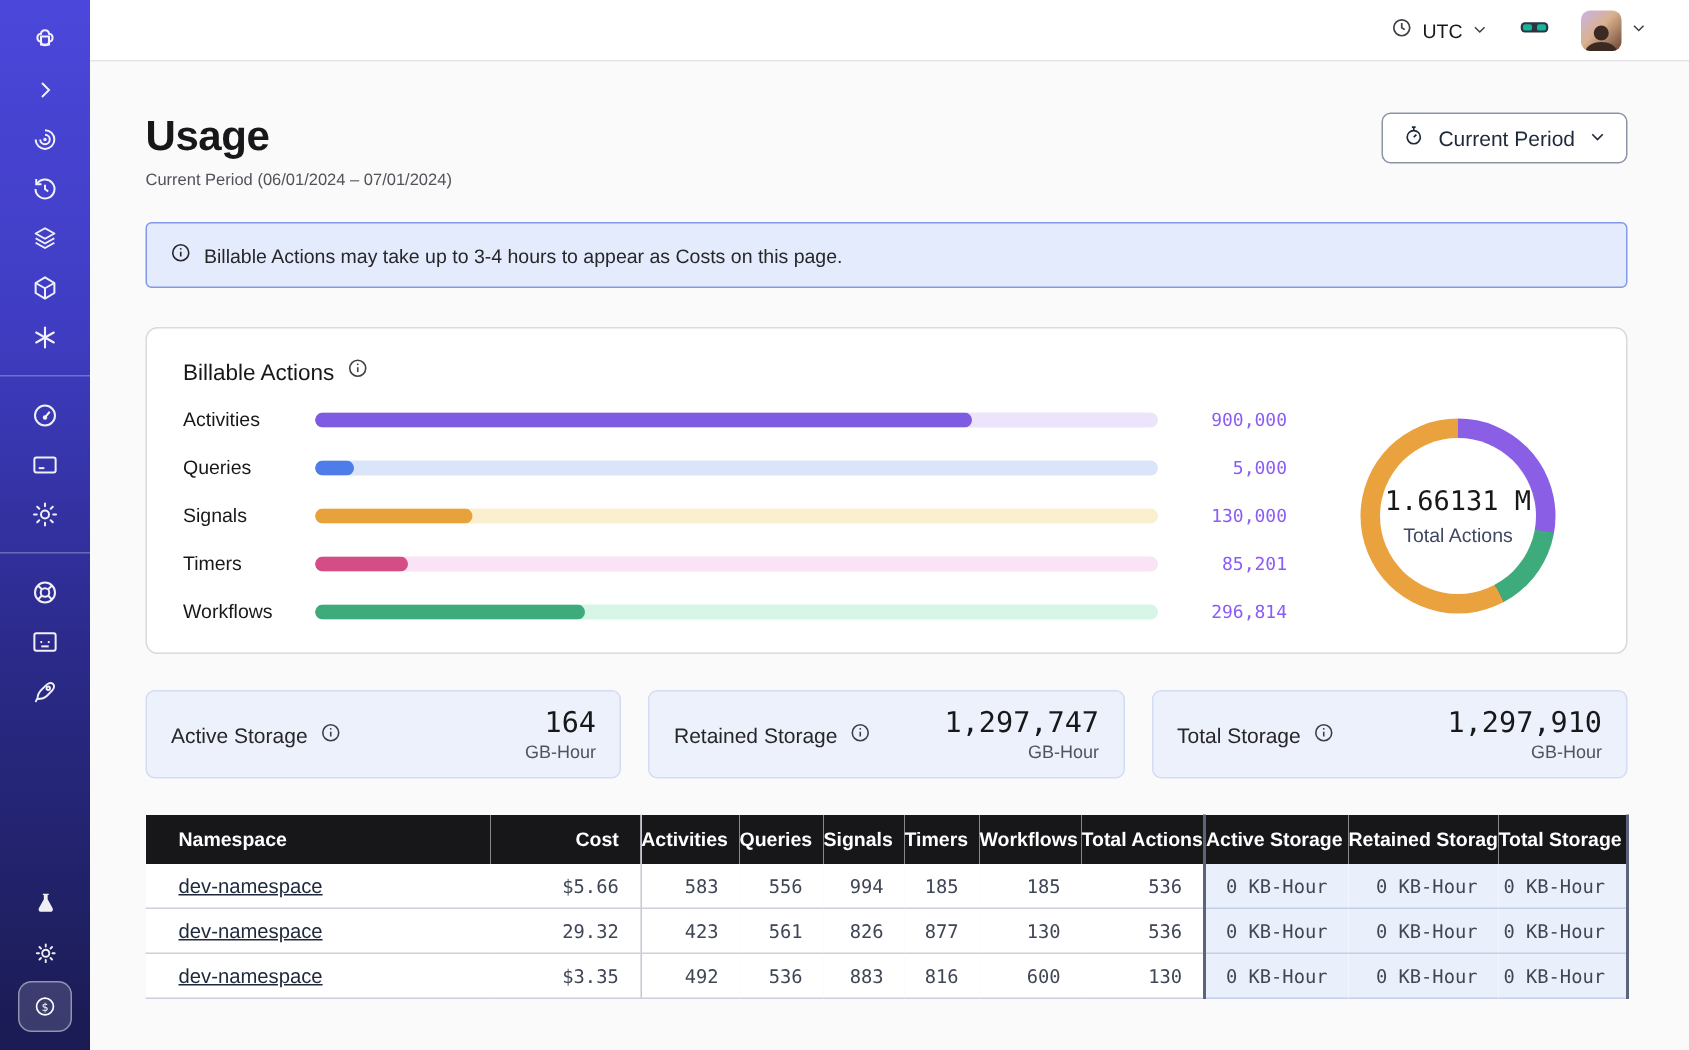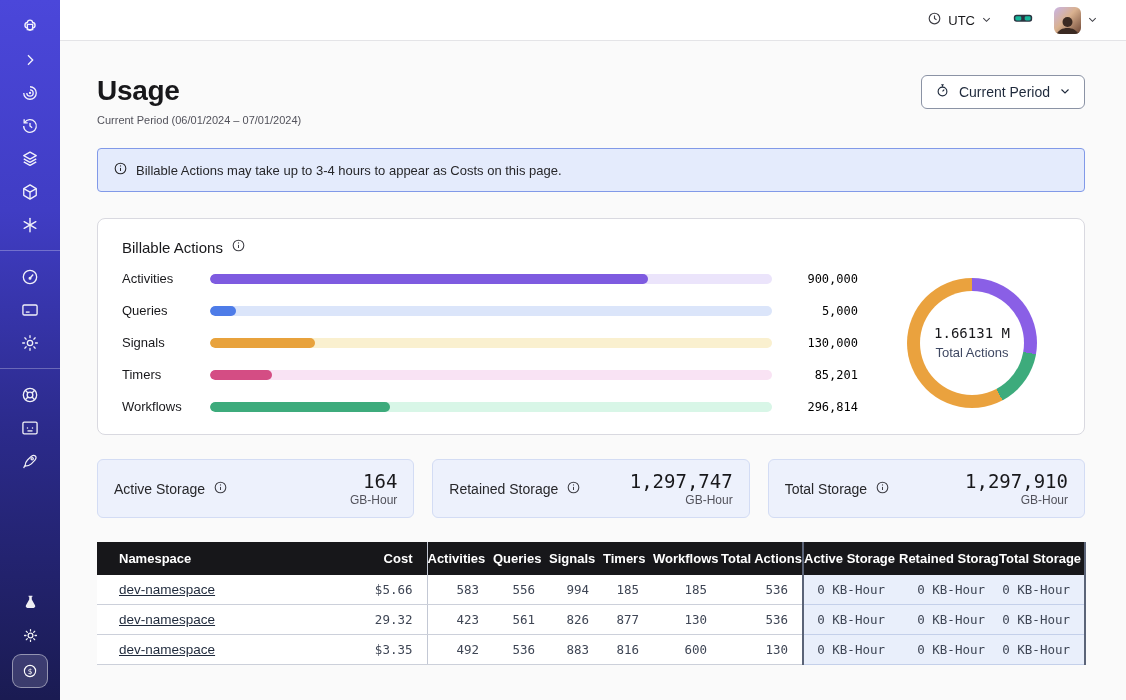--- a/index.html
+++ b/index.html
@@ -52,28 +52,28 @@
   .tab + .tab { border-left:1px solid #c6ccd8; }
   .tab.active { background:#b9c3ec; }
 
   .chart-row { margin-top:14px; display:flex; align-items:center; gap:26px; }
   .bars { flex:1; display:flex; flex-direction:column; gap:17px; }
   .bar-row { display:flex; align-items:center; }
   .bar-label { width:88px; font-size:13px; color:#18181b; flex:none; }
   .bar-track { flex:1; height:10px; border-radius:6px; position:relative; overflow:hidden; }
   .bar-fill { position:absolute; left:0; top:0; height:100%; border-radius:6px; }
   .bar-value { width:86px; flex:none; text-align:right; font-family:"DejaVu Sans Mono",monospace;
-    font-size:12px; color:#000000; }
+    font-size:12px; color:#8b5cf6; }
 
   .donut-wrap { width:176px; flex:none; display:flex; align-items:center; justify-content:center; }
   .donut { width:130px; height:130px; border-radius:50%; position:relative; }
   .donut::after { content:""; position:absolute; inset:13px; background:#fff; border-radius:50%; }
   .donut-center { position:absolute; inset:0; z-index:1; display:flex; flex-direction:column;
     align-items:center; justify-content:center; gap:4px; }
-  .donut-label { font-family:"DejaVu Sans Mono",monospace; font-size:14px; color:#18181b; }
+  .donut-label { font-family:"DejaVu Sans Mono",monospace; font-size:18px; color:#18181b; }
   .donut-sub { font-size:13px; color:#3f4862; }
 
   
   .storage-row { margin-top:24px; display:flex; gap:18px; }
   .scard { flex:1; background:#edf1fc; border:1px solid #d3dcf4; border-radius:6px;
     padding:10px 16px; display:flex; justify-content:space-between; align-items:center; min-height:58px; }
   .scard-label { display:flex; align-items:center; gap:8px; font-size:14px; color:#27272a; }
   .scard-right { text-align:right; }
   .scard-value { font-family:"DejaVu Sans Mono",monospace; font-size:19px; color:#18181b; }
   .scard-unit { font-size:12px; color:#52525b; margin-top:1px; }

